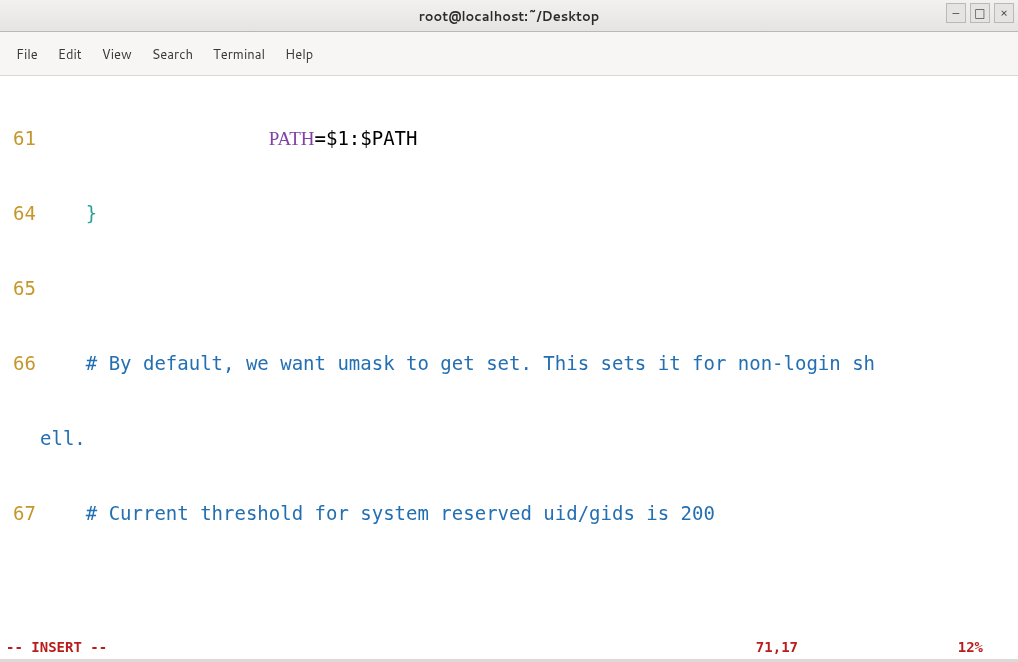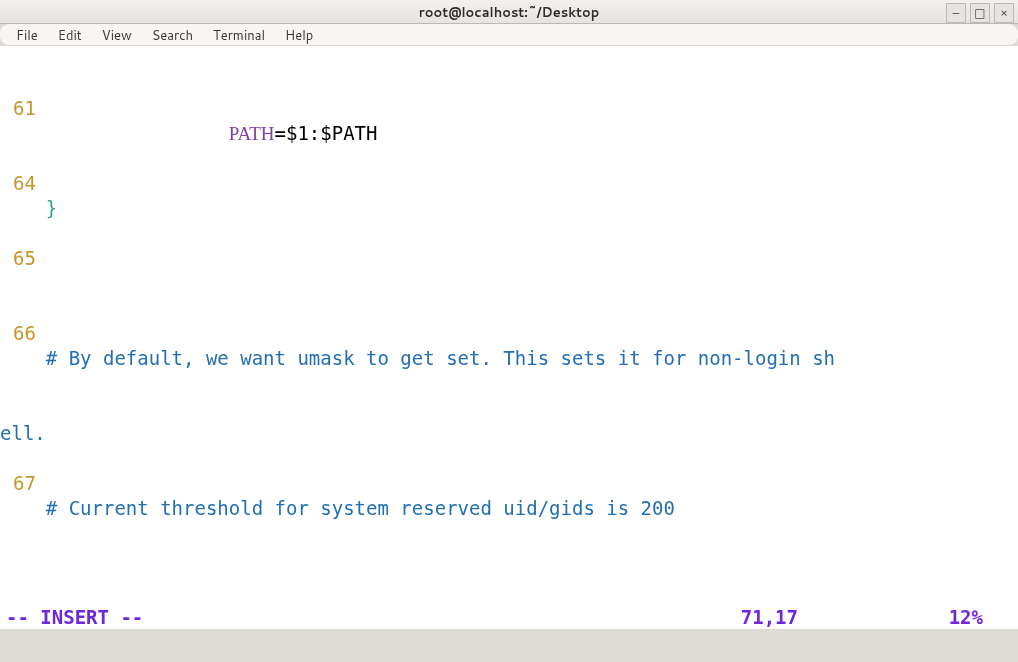--- a/index.html
+++ b/index.html
@@ -6,73 +6,72 @@
   body {
     font-family: "Cantarell", "DejaVu Sans", sans-serif;
     font-size: 13px;
     background: #dedad6;
     width: 1018px;
     height: 662px;
     overflow: hidden;
     position: relative;
   }
   .titlebar {
-    height: 24px;
+    height: 32px;
     background: linear-gradient(to bottom, #f2f1f0, #e6e4e2);
     border-bottom: 1px solid #bbb9b5;
     display: flex;
     align-items: center;
     justify-content: center;
     position: relative;
   }
   .titlebar .title { font-weight: bold; font-size: 13px; color: #2e2c2a; }
   .win-controls {
     position: absolute; right: 4px; top: 3px; display: flex; gap: 4px;
   }
   .win-btn {
     width: 20px; height: 20px; background: #e6e4e2;
     border: 1px solid #bbb9b5; display:flex; align-items:center; justify-content:center;
     color:#4c4a46; font-size:12px; line-height:1;
   }
   .menubar {
-    height: 22px;
+    height: 44px;
     background: #f7f6f5;
     border-bottom: 1px solid #d9d6d2;
     display: flex; align-items: center;
     padding-left: 6px;
     font-size: 13px;
     color: #3a3835;
-    border-radius: 9px;
   }
   .menubar .menu-item { padding: 4px 10px; cursor: default; }
   .editor {
     background: #ffffff;
     height: 583px;
     font-family: "DejaVu Sans Mono", monospace;
     font-size: 19px;
     line-height: 25px;
     white-space: pre;
     overflow: hidden;
     position: relative;
   }
-  .line { display: flex; height: 25px; flex-direction: column; }
+  .line { display: flex; height: 25px; }
   .gutter {
     width: 40px; text-align: right; padding-right: 4px; color: #c59629;
     flex-shrink: 0;
   }
   .code { flex: 1; }
   .c-brown { color: #b57900; }
   .c-teal  { color: #2aa198; }
   .c-blue  { color: #236fb3; }
   .c-purple{ color: #8340a8; font-family: Liberation Serif, serif; }
   .status {
     position:absolute; bottom:0; left:0; right:0; height:24px;
-    font-family: "DejaVu Sans Mono", monospace; font-size:19px;
+    font-family: "DejaVu Sans Mono", monospace; font-size:14px;
     display:flex; align-items:center; background:#fff;
-    font-weight:bold; color:#6d28d9;
+    font-weight:bold; color:#b91c1c;
     padding-left:6px;
   }
   .status .mid { position:absolute; right:220px; }
   .status .right { position:absolute; right:35px; }
 </style>
 </head>
 <body>
 
 <div class="titlebar">
   <span class="title">root@localhost:~/Desktop</span>

